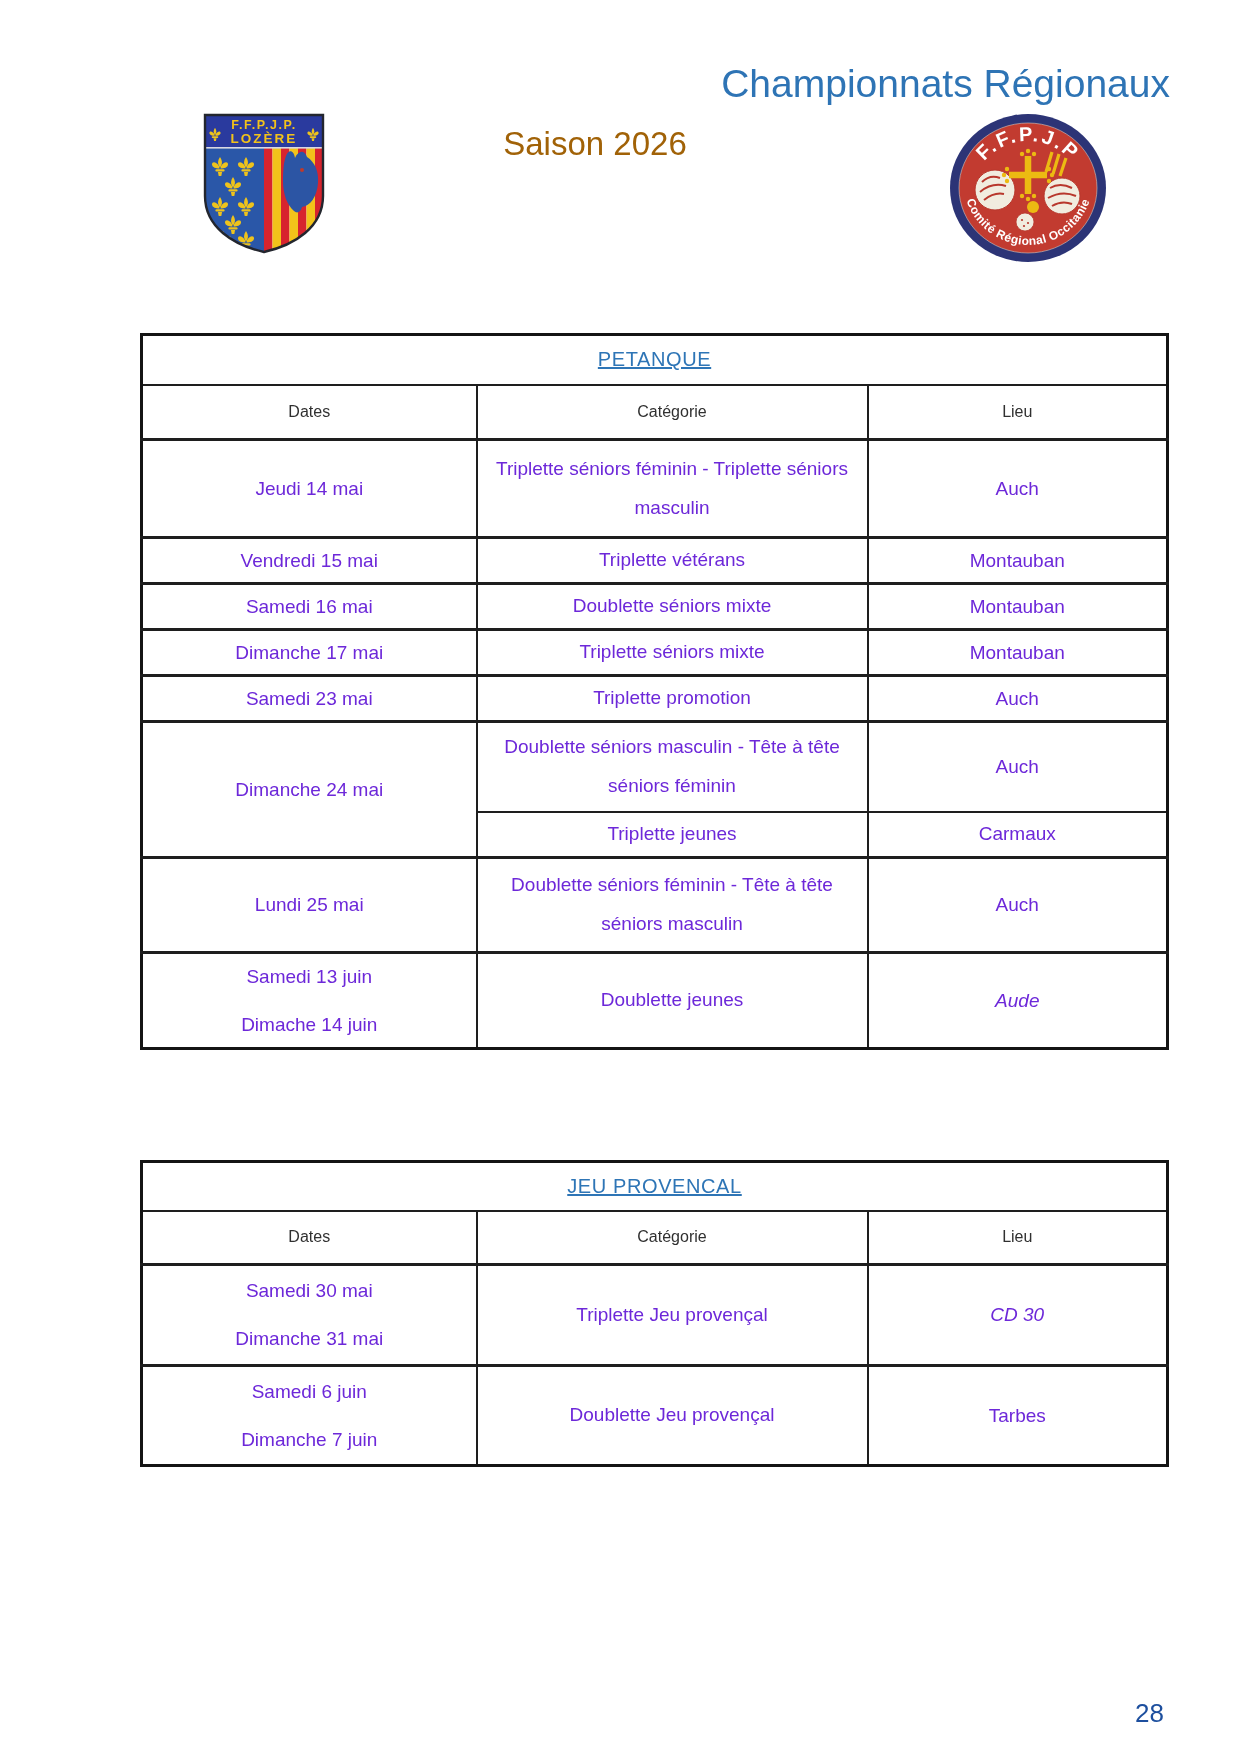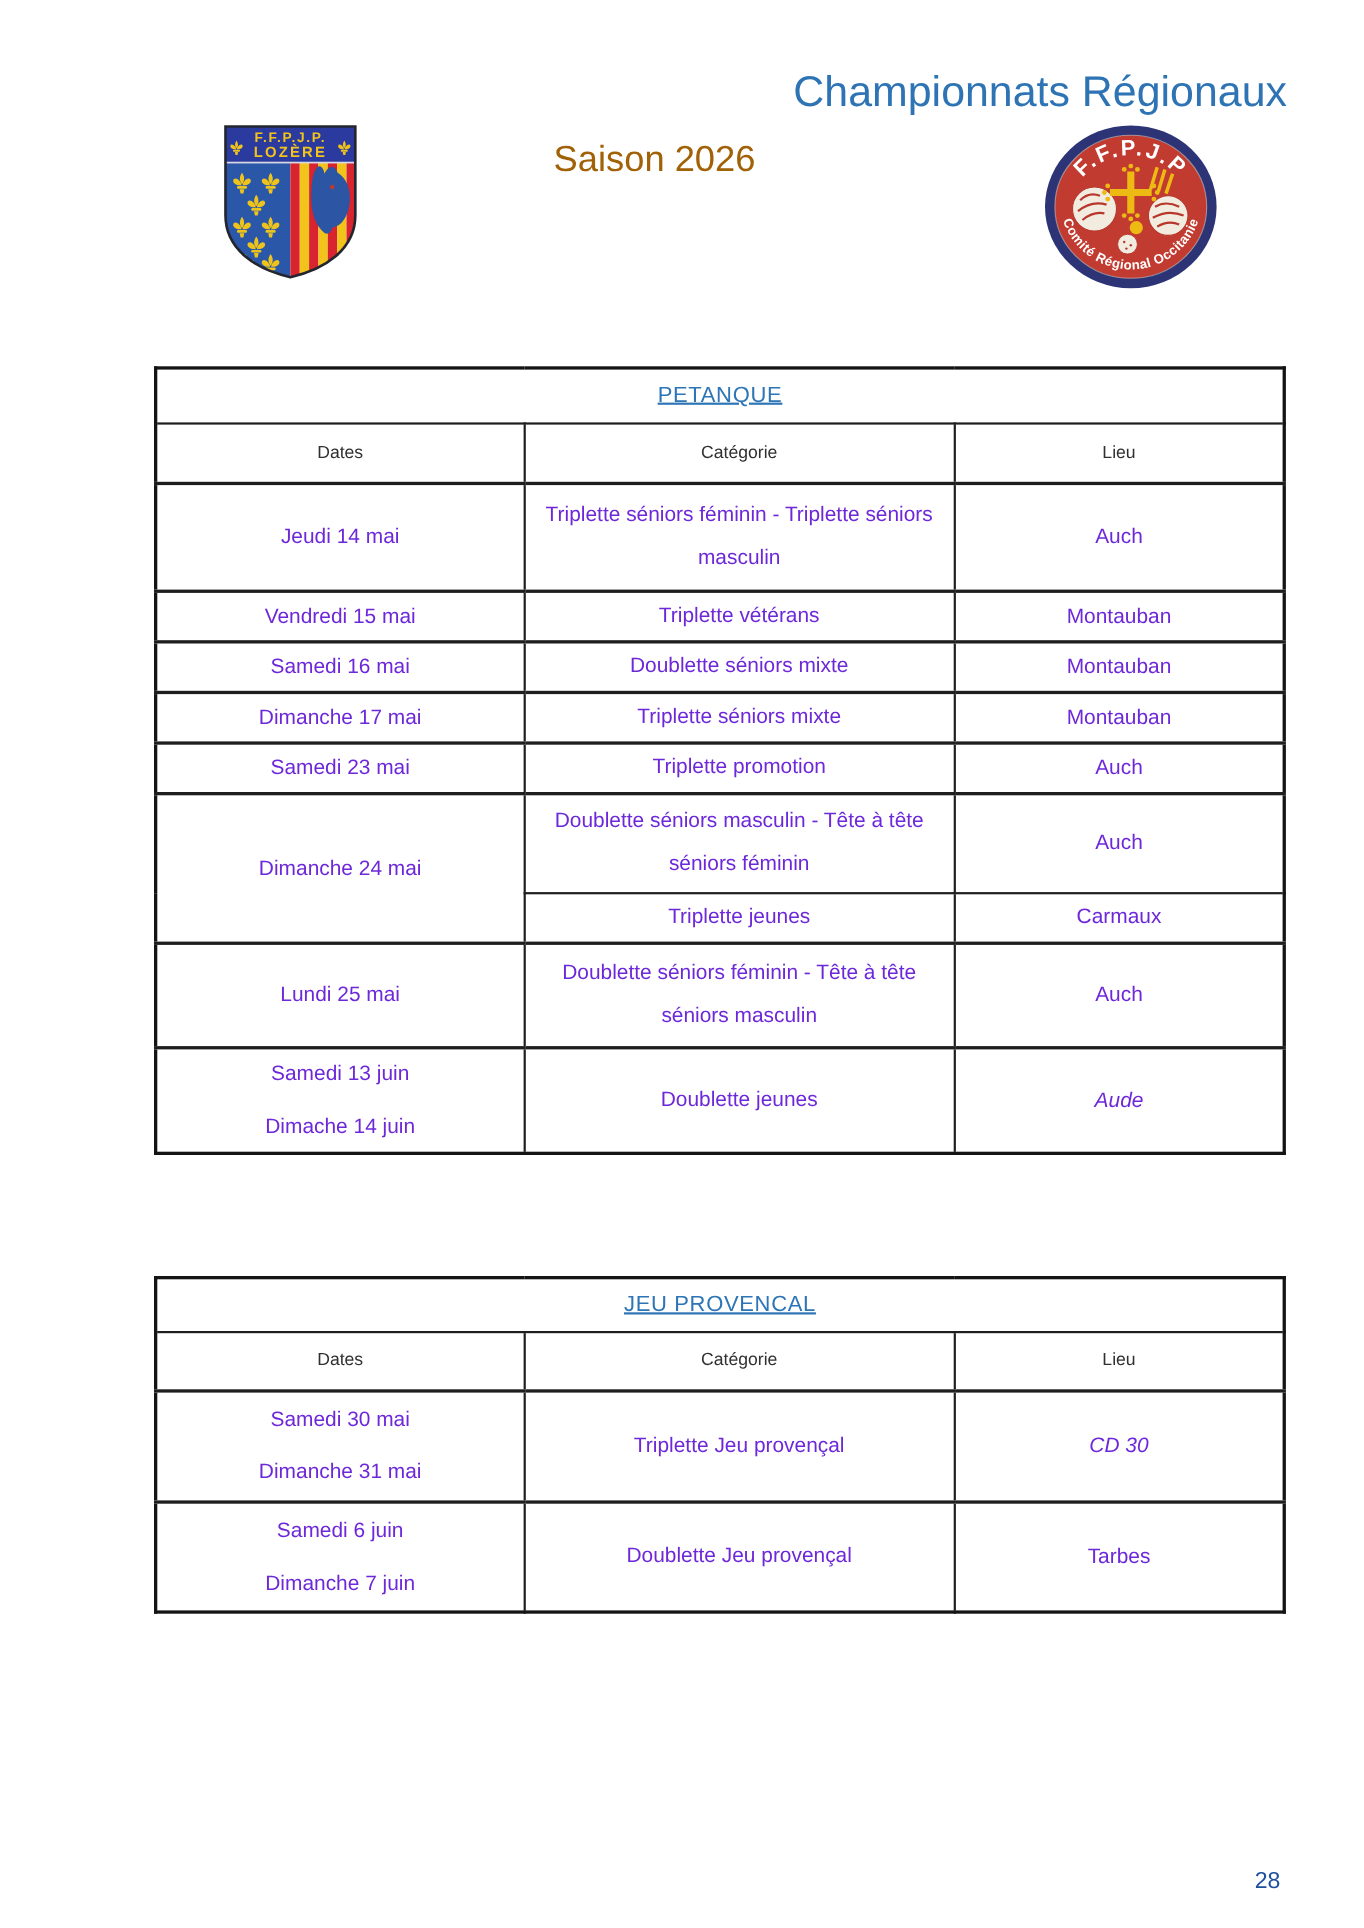--- a/index.html
+++ b/index.html
@@ -25,21 +25,21 @@
   tr.head td{font-size:16px;color:#303030;}
   tr.thick td{border-top-width:3px;}
   td.cat{line-height:2.05;}
   td.it{font-style:italic;}
   .dl1{margin-bottom:26px;}
   .h49{height:49px}.h50{height:50px}.h54{height:54px}.h55{height:55px}
   .h46{height:46px}.h90{height:90px}.h95{height:95px}.h96{height:96px}
   .h98{height:98px}.h100{height:100px}.h101{height:101px}
 
   
-  .page-number{position:absolute;top:1698px;right:76px;font-size:21px;color:#1d4f9e;}
+  .page-number{position:absolute;top:1698px;right:76px;font-size:26px;color:#1d4f9e;}
 </style>
 </head>
 <body>
 
 <div class="page">
 
   <div class="logo-lozere">
     <svg viewBox="0 0 132 146" width="132" height="146">
       <defs>
         <g id="fdl" fill="#eec31c">

